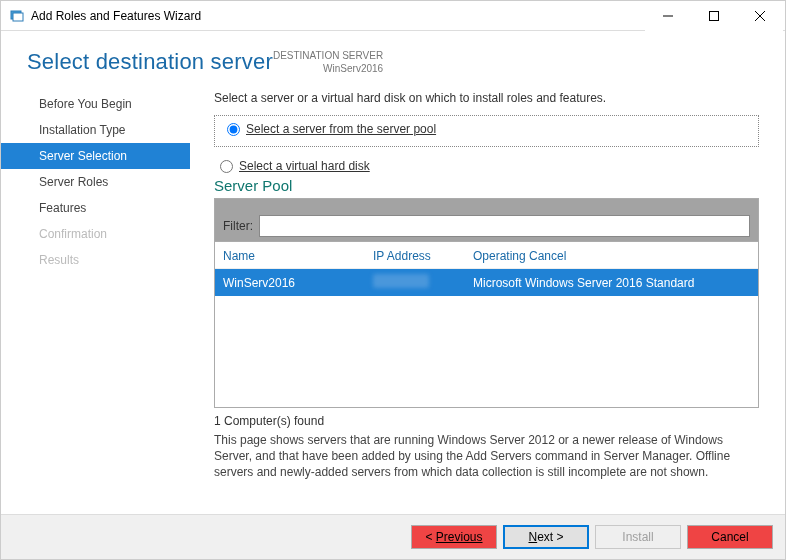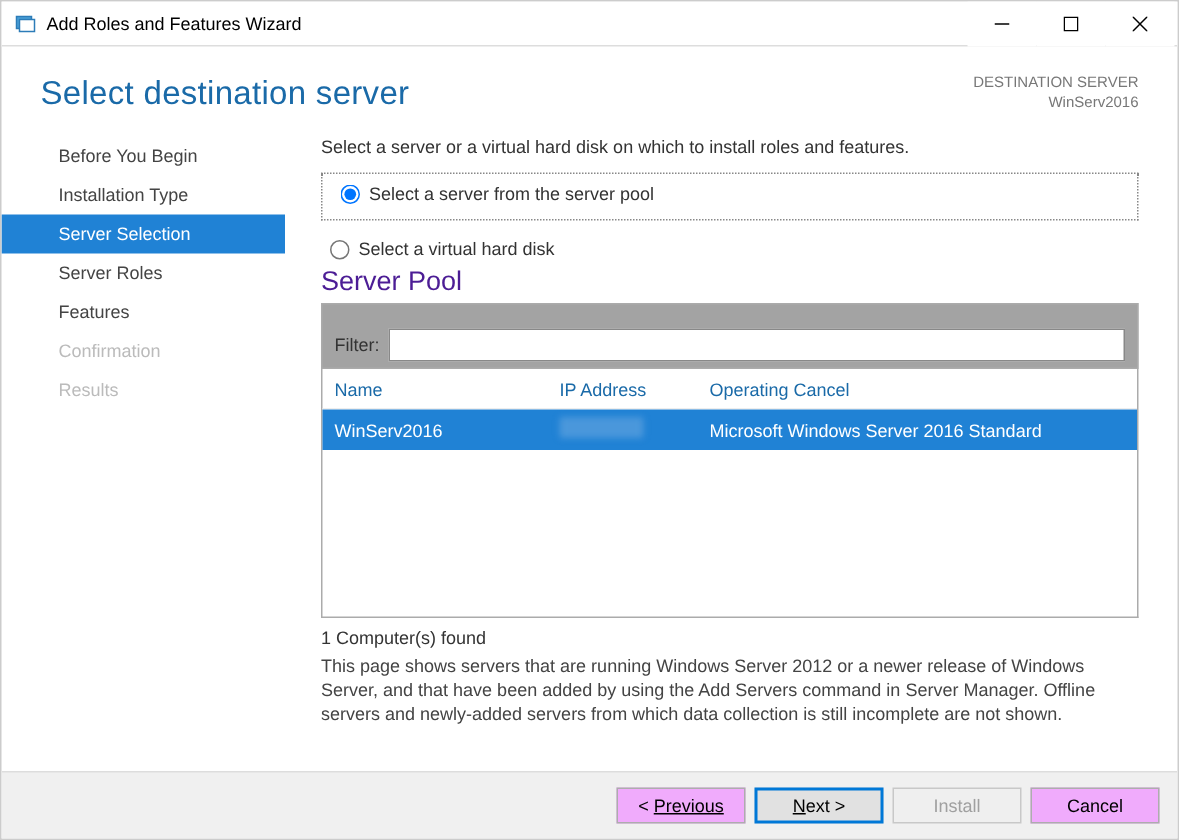--- a/index.html
+++ b/index.html
@@ -7,61 +7,61 @@
 
 
 .titlebar { height: 30px; display: flex; align-items: center; padding: 0 2px 0 8px; background: #fff; border-bottom: 1px solid #ddd; }
 .titlebar .app-icon { width: 16px; height: 16px; margin-right: 6px; display: inline-flex; align-items: center; justify-content: center; }
 .titlebar .title { font-size: 12px; color: #000; flex: 1; }
 .titlebar .win-controls { display: flex; }
 .titlebar .win-btn { width: 46px; height: 30px; display: flex; align-items: center; justify-content: center; font-size: 13px; background: #fff; }
 .titlebar .win-btn svg { stroke: #000; stroke-width: 1; fill: none; }
 
 
-.header { padding: 18px 26px 8px 26px; display: flex; justify-content: space-between; align-items: flex-start; }
+.header { padding: 18px 26px 8px 26px; display: flex; align-items: flex-start; }
 .header h1 { font-size: 22px; font-weight: 300; color: #1a6aa8; letter-spacing: 0.2px; }
 .header .dest { text-align: right; font-size: 10px; color: #777; line-height: 1.3; }
 .header .dest .lbl { text-transform: uppercase; }
 
 
 .main { display: flex; padding: 8px 0 0 0; height: 438px; }
 .sidebar { width: 189px; padding: 0; }
 .nav-item { padding: 6px 0 6px 38px; font-size: 12px; color: #444; cursor: pointer; }
 .nav-item.active { background: #2082d5; color: #fff; }
 .nav-item.disabled { color: #bbb; cursor: default; }
 
 .content { flex: 1; padding: 0 26px 0 24px; font-size: 12px; color: #333; }
 .content .instr { margin-bottom: 10px; }
 
 .radio-group { border: 1px dotted #888; padding: 4px 6px 6px 6px; margin-bottom: 10px; }
-.radio-row { display: flex; align-items: center; gap: 6px; padding: 0 0 4px 0; font-size: 12px; }
+.radio-row { display: flex; align-items: center; gap: 6px; padding: 0 0 4px 0; font-size: 12px; text-decoration: underline; }
 .radio-row input { margin: 0; }
 .radio-group-outer .radio-row:last-child { padding-left:6px; padding-top:2px;}
 
-.pool-label { font-size: 18px; color: #4c1d95; margin-bottom: 4px; }
+.pool-label { font-size: 15px; color: #0f766e; margin-bottom: 4px; }
 .pool-box { border: 1px solid #ababab; background: #a3a3a3; padding: 16px 8px 4px 8px; margin-bottom: 0; }
 .filter-row { display: flex; align-items: center; gap: 6px; }
 .filter-row label { font-size: 12px; }
 .filter-row input { flex: 1; height: 22px; border: 1px solid #888; padding: 0 4px; font-size: 12px; }
 
 .table-wrap { border: 1px solid #ababab; border-top: none; height: 166px; background: #fff; position: relative; }
 .table-header { display: flex; padding: 7px 8px 5px 8px; border-bottom: 1px solid #eee; color: #1a6aa8; font-size: 12px; }
 .col-name { width: 150px; }
 .col-ip { width: 100px; }
 .col-os { flex: 1; }
 .table-row { display: flex; padding: 5px 8px; background: #2082d5; color: #fff; font-size: 12px; align-items:center;}
 .table-row .col-ip { position: relative; }
 .ip-blur { display:inline-block; width:56px; height:14px; background:#4a97db; filter: blur(2px); border-radius:2px;}
 
 .found { font-size: 12px; margin: 6px 0 4px 0; }
 .explain { font-size: 12px; color: #444; line-height: 1.35; }
 
 
 .footer { position: absolute; bottom: 0; left: 0; right: 0; height: 45px; border-top: 1px solid #ddd; background: #f0f0f0; display: flex; align-items: center; justify-content: flex-end; padding: 0 12px; gap: 6px; }
-.footer button { width: 86px; height: 24px; font-size: 12px; background: #f0abfc; border: 1px solid #adadad; cursor: pointer; }
+.footer button { width: 86px; height: 24px; font-size: 12px; background: #ef4444; border: 1px solid #adadad; cursor: pointer; }
 .footer button.default { border: 2px solid #0078d7; background:#e1e1e1;}
 .footer button:disabled { color: #a0a0a0; background: #efefef; border-color:#c8c8c8; cursor: default; }
 .u { text-decoration: underline; }
 </style>
 </head>
 <body>
 
 <div class="titlebar">
   <span class="app-icon">
     <svg width="16" height="16" viewBox="0 0 16 16">

